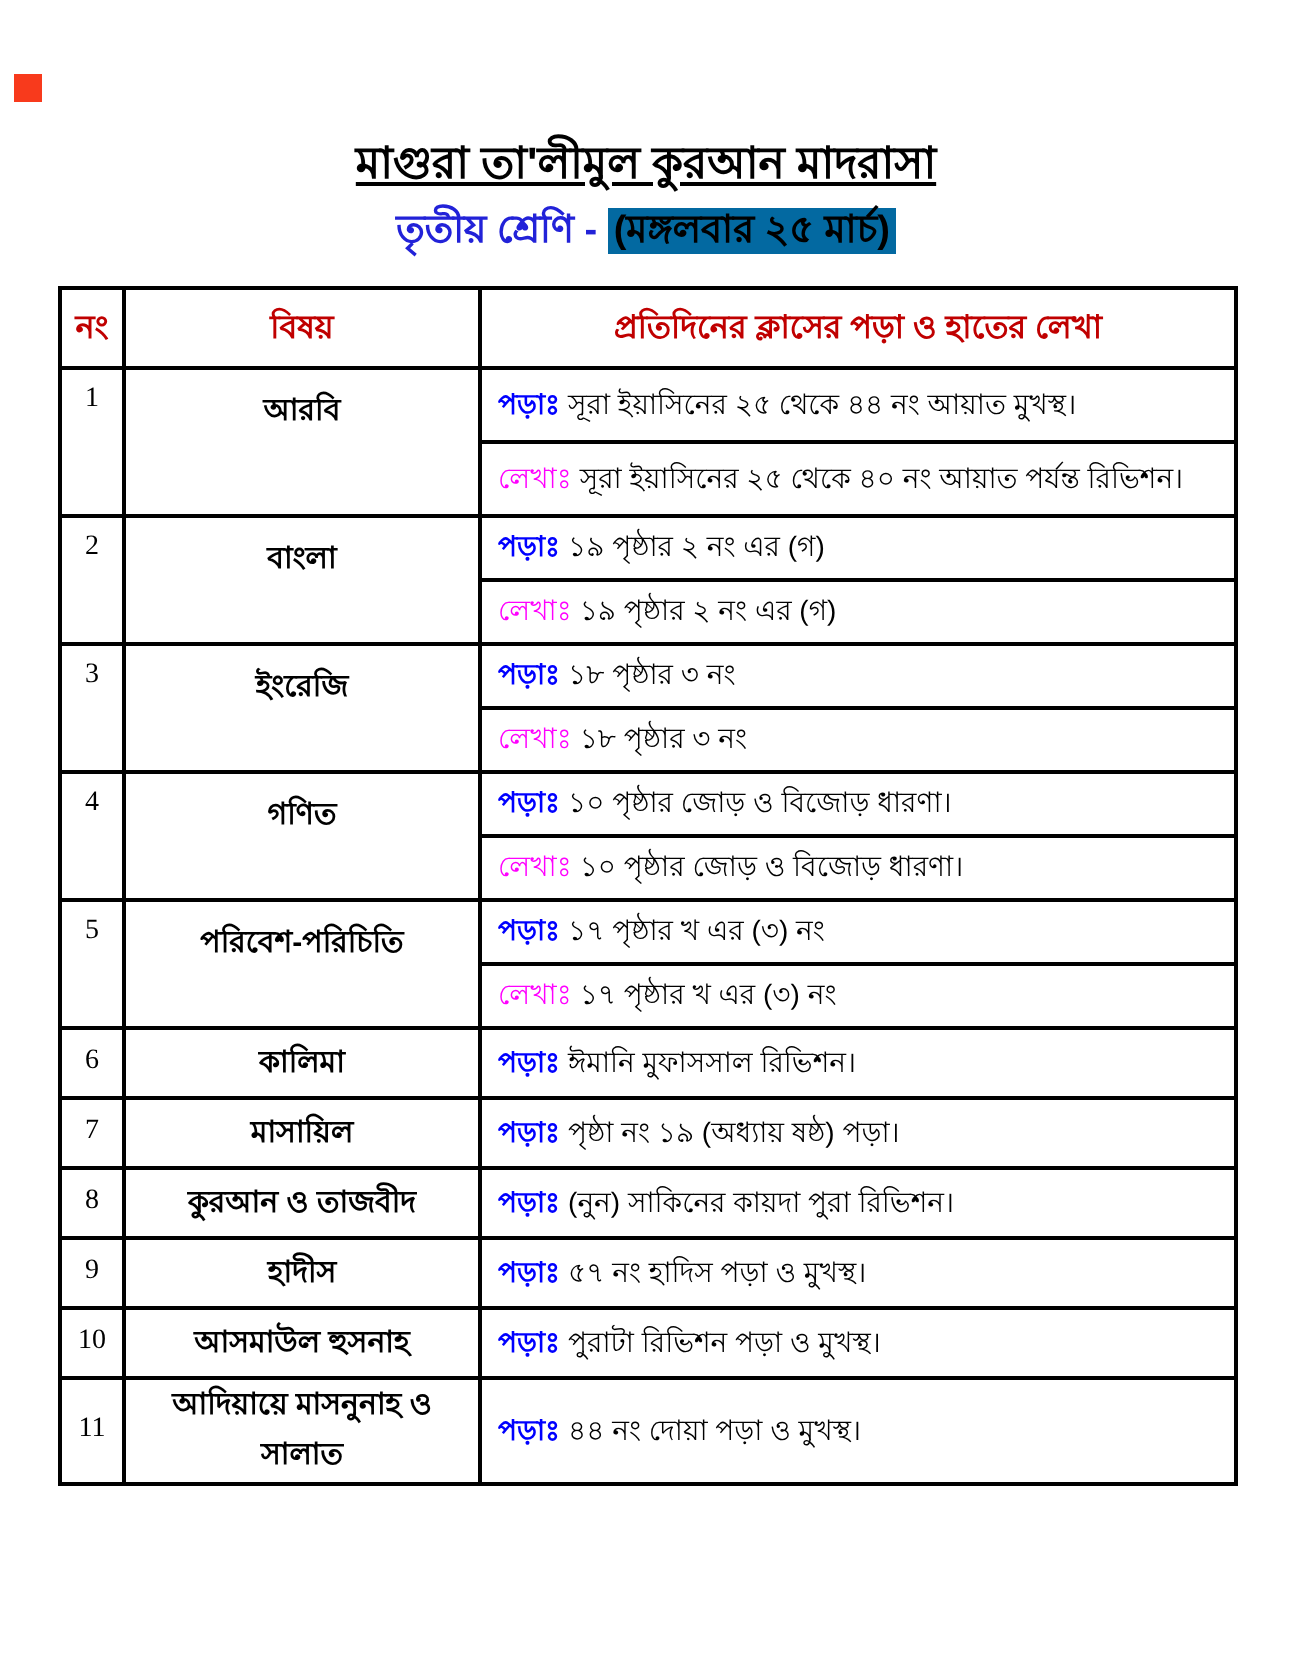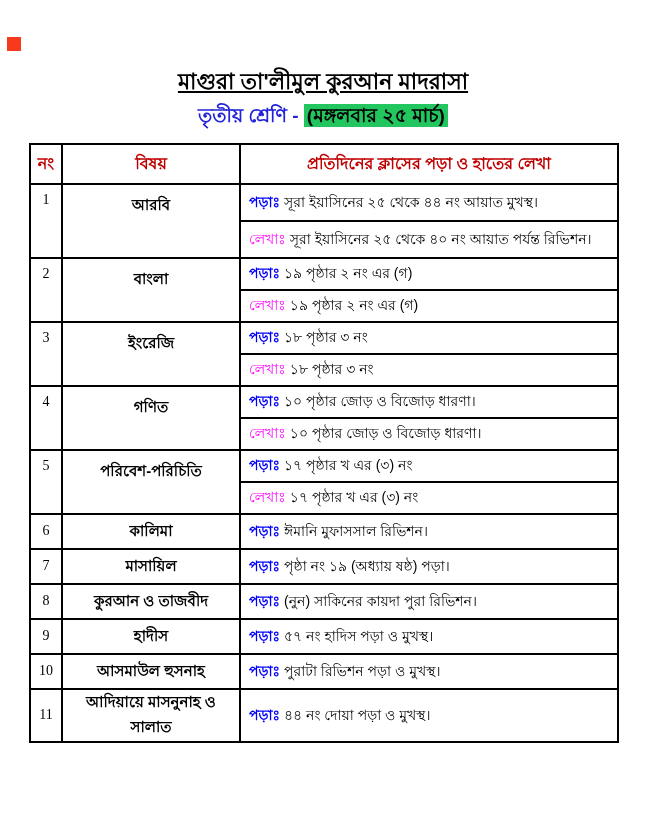--- a/index.html
+++ b/index.html
@@ -23,21 +23,21 @@
   }
   .phones{
     font-family:"Liberation Serif",serif;
     font-size:17px;font-weight:bold;line-height:20px;margin-bottom:8px;
     letter-spacing:0.5px;
   }
   .class-line{
     font-size:19px;font-weight:bold;line-height:27px;margin-bottom:14px;
   }
   .class-prefix{color:#2222d8;}
-  .class-highlight{background:#22c55e;color:#000;padding:1px 3px;}
+  .class-highlight{background:#0369a1;color:#000;padding:1px 3px;}
   table.schedule{
     border-collapse:collapse;table-layout:fixed;
     margin-left:29px;width:588px;
   }
   table.schedule td, table.schedule th{
     border:2px solid #000;overflow:hidden;
   }
   th{
     color:#c00000;font-size:16px;font-weight:bold;height:38px;
     text-align:center;vertical-align:middle;padding:0 4px;

